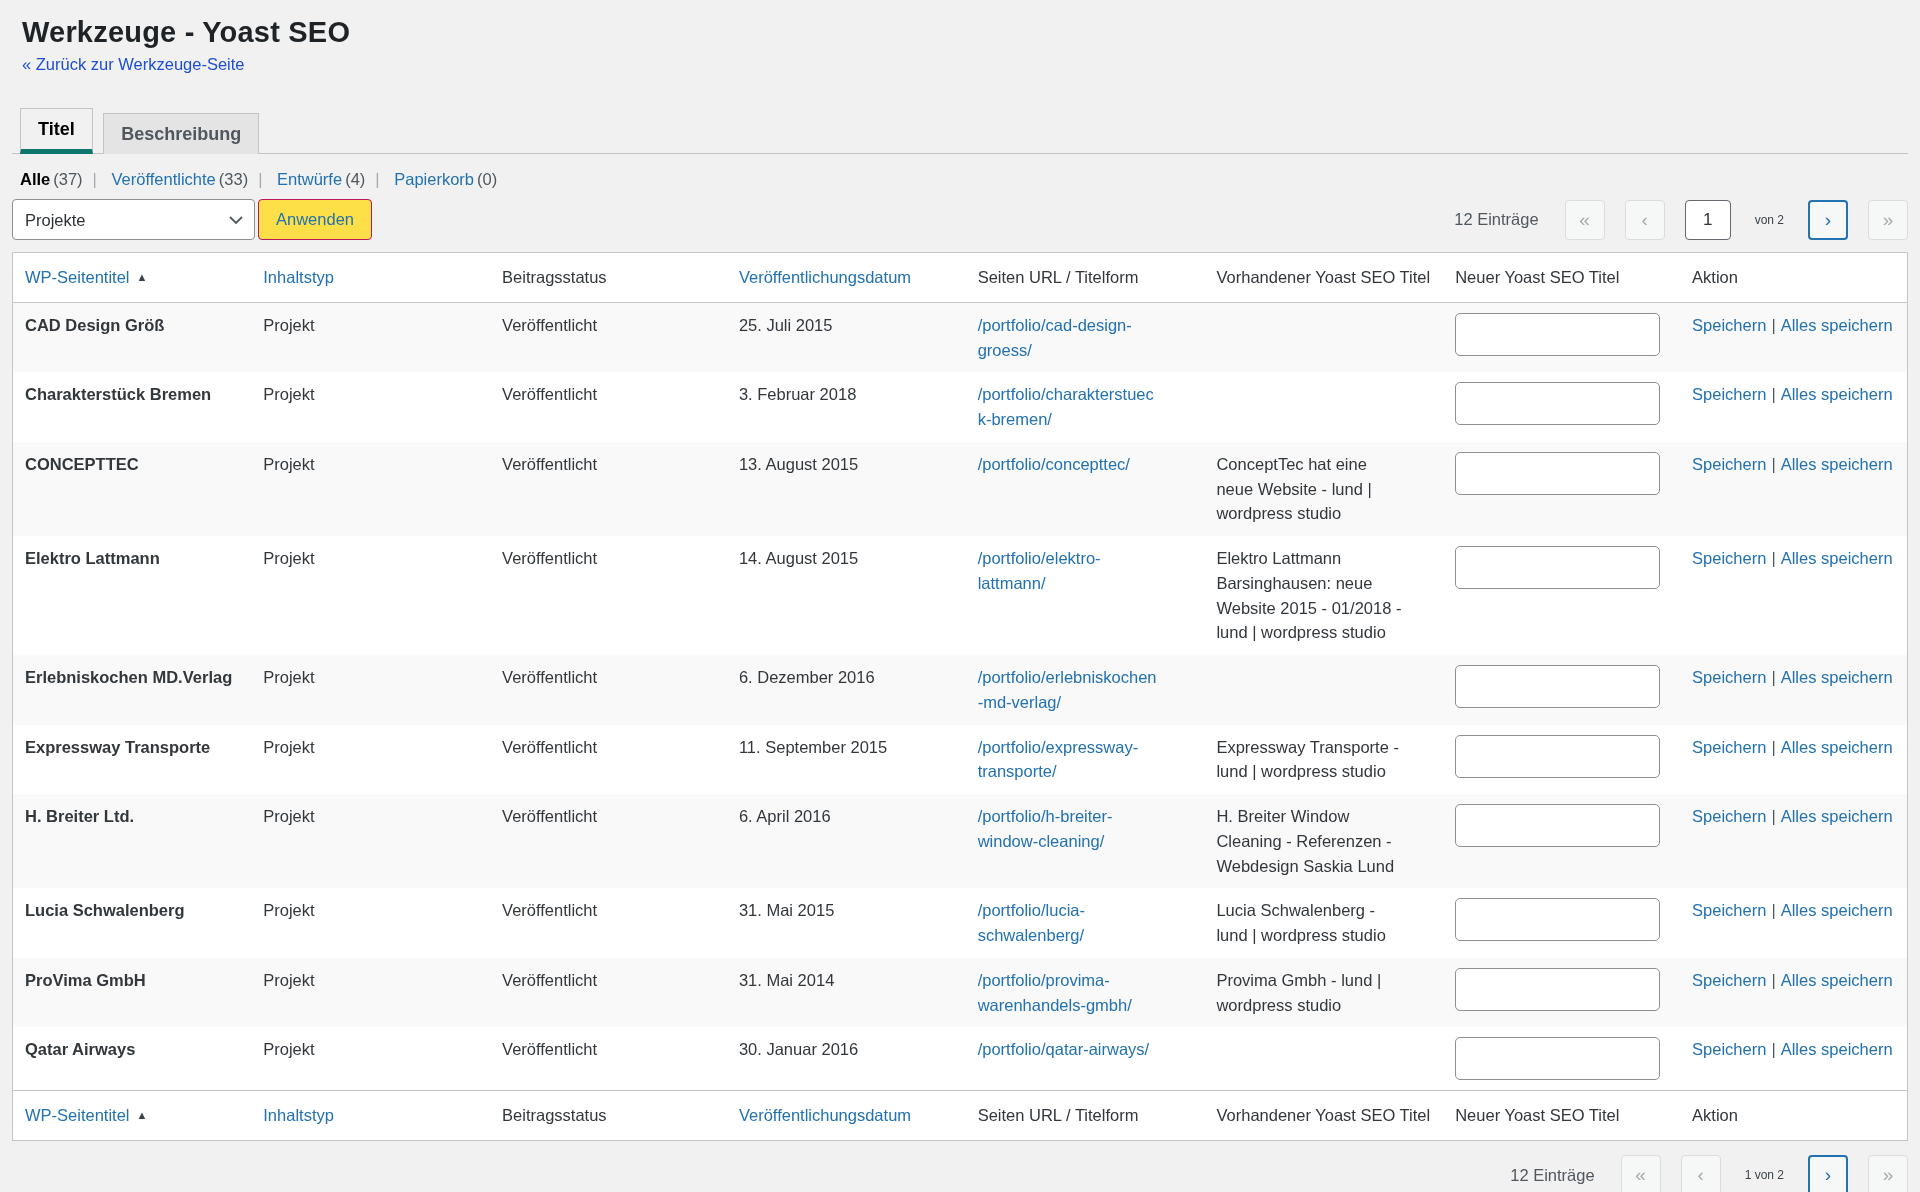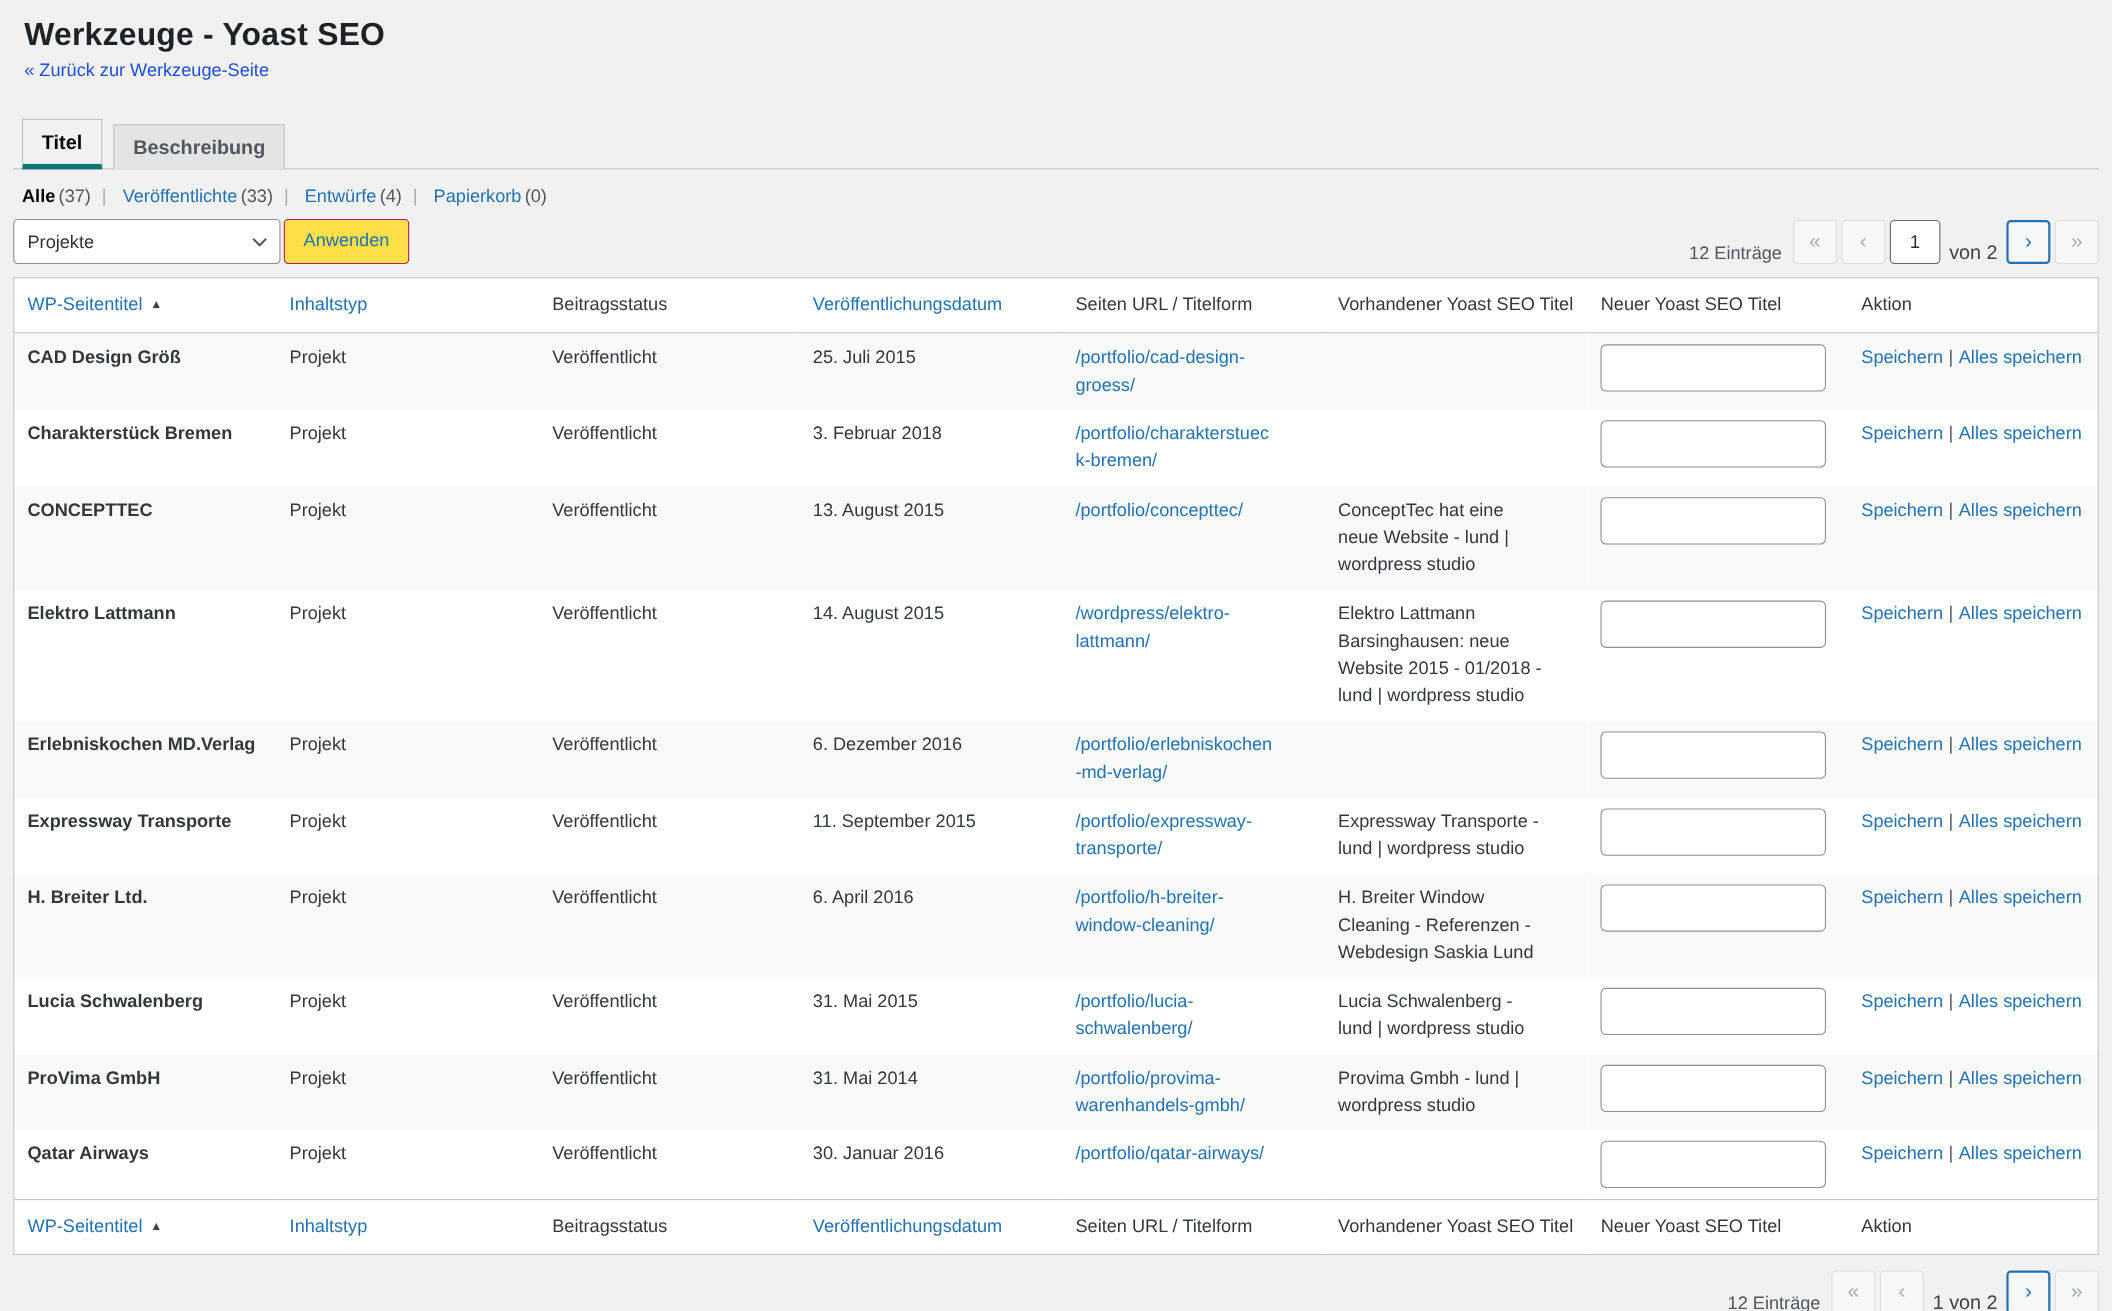--- a/index.html
+++ b/index.html
@@ -103,21 +103,21 @@
     padding: 0 17px;
     background: #fde047;
     border: 1px solid #be185d;
     border-radius: 4px;
     color: #2271b1;
     font-size: 16.5px;
     font-family: "Liberation Sans", sans-serif;
     cursor: pointer;
   }
 
-  .tablenav-pages { display: flex; align-items: flex-end; gap: 4px; }
+  .tablenav-pages { display: flex; align-items: center; gap: 20px; }
   .displaying-num { color: #50575e; font-size: 16.5px; margin-right: 6px; }
   .pg-btn {
     display: inline-flex;
     align-items: center;
     justify-content: center;
     width: 40px; height: 40px;
     border-radius: 4px;
     font-size: 19px;
     text-decoration: none;
     box-sizing: border-box;
@@ -138,21 +138,21 @@
     width: 46px; height: 40px;
     box-sizing: border-box;
     text-align: center;
     border: 1px solid #646970;
     border-radius: 4px;
     font-size: 17px;
     color: #2c3338;
     background: #fff;
     font-family: "Liberation Sans", sans-serif;
   }
-  .paging-of { color: #3c434a; font-size: 18px; margin: 0 4px; }
+  .paging-of { color: #3c434a; font-size: 12px; margin: 0 4px; }
 
   
   table.wp-list-table {
     width: 100%;
     border-collapse: collapse;
     background: #fff;
     border: 1px solid #c3c4c7;
     table-layout: fixed;
   }
   .wp-list-table th, .wp-list-table td {
@@ -302,21 +302,21 @@
         <td class="col-new"><input type="text" class="new-title-input" value="" style=""></td>
         <td class="col-action">
           <a class="action-link">Speichern</a><span class="action-sep">|</span><a class="action-link">Alles speichern</a>
         </td>
       </tr>
         <tr>
         <td class="col-title"><strong>Elektro Lattmann</strong></td>
         <td>Projekt</td>
         <td>Veröffentlicht</td>
         <td>14. August 2015</td>
-        <td class="col-url"><a class="url-link">/wordpress/elektro-lattmann/</a></td>
+        <td class="col-url"><a class="url-link">/portfolio/elektro-lattmann/</a></td>
         <td class="col-existing">Elektro Lattmann Barsinghausen: neue Website 2015 - 01/2018 - lund | wordpress studio</td>
         <td class="col-new"><input type="text" class="new-title-input" value="" style=""></td>
         <td class="col-action">
           <a class="action-link">Speichern</a><span class="action-sep">|</span><a class="action-link">Alles speichern</a>
         </td>
       </tr>
         <tr>
         <td class="col-title"><strong>Erlebniskochen MD.Verlag</strong></td>
         <td>Projekt</td>
         <td>Veröffentlicht</td>

